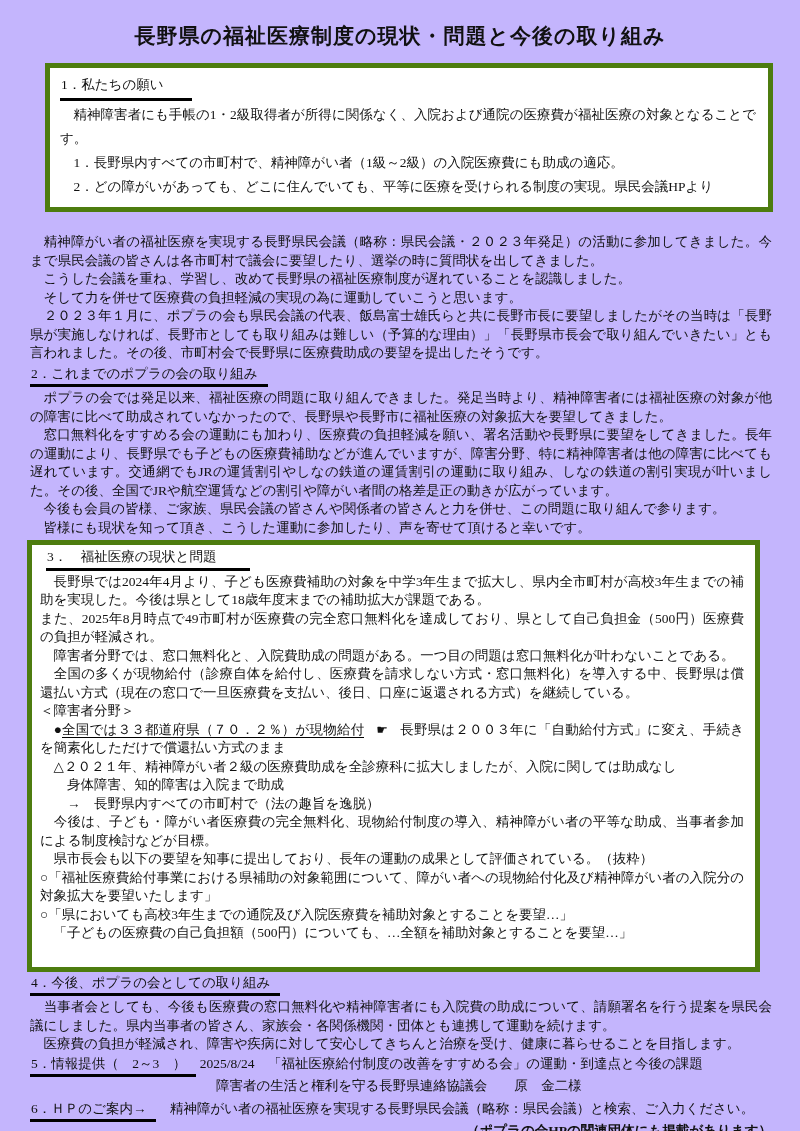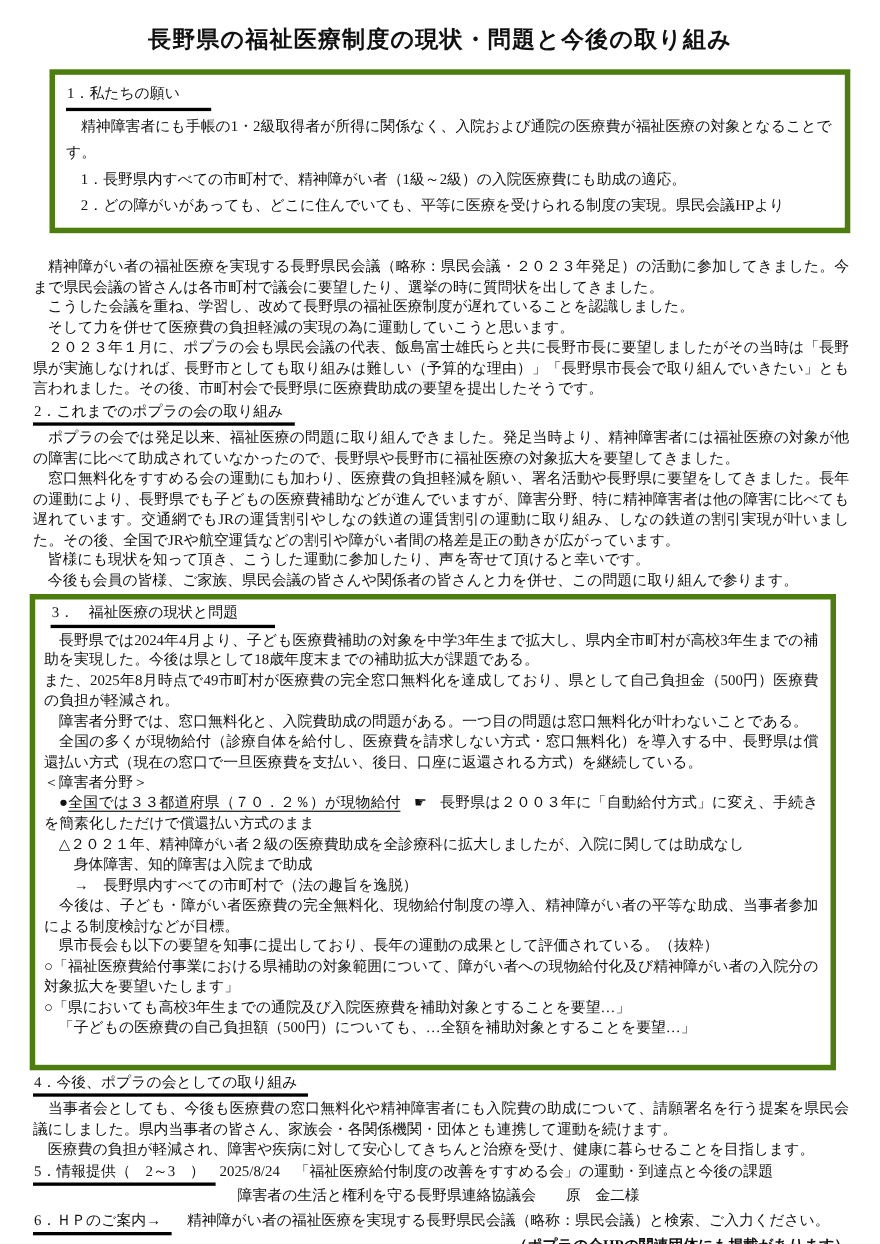--- a/index.html
+++ b/index.html
@@ -1,20 +1,20 @@
 <!DOCTYPE html>
 <html lang="ja"><head>
 <meta charset="utf-8">
 <style>
   html,body{margin:0;padding:0;background:#e8e8e8;}
   .page{
     position:relative;
     width:800px;height:1131px;
     margin:0 auto;
-    background:#ffffff;
+    background:#c4b5fd;
     color:#111;
     font-family:"Liberation Serif","DejaVu Serif",serif;
     font-size:13.5px;
     line-height:18.5px;
     overflow:hidden;
     box-sizing:border-box;
   }
   p{margin:0;text-align:justify;}
   .title{
     margin:0;
@@ -79,22 +79,22 @@
     <p>　そして力を併せて医療費の負担軽減の実現の為に運動していこうと思います。</p>
     <p>　２０２３年１月に、ポプラの会も県民会議の代表、飯島富士雄氏らと共に長野市長に要望しましたがその当時は「長野県が実施しなければ、長野市としても取り組みは難しい（予算的な理由）」「長野県市長会で取り組んでいきたい」とも言われました。その後、市町村会で長野県に医療費助成の要望を提出したそうです。</p>
   </div>
 
   <div class="flow sec">
     <div class="hline">
       <span class="u-head short">2．これまでのポプラの会の取り組み</span>
     </div>
     <p>　ポプラの会では発足以来、福祉医療の問題に取り組んできました。発足当時より、精神障害者には福祉医療の対象が他の障害に比べて助成されていなかったので、長野県や長野市に福祉医療の対象拡大を要望してきました。</p>
     <p>　窓口無料化をすすめる会の運動にも加わり、医療費の負担軽減を願い、署名活動や長野県に要望をしてきました。長年の運動により、長野県でも子どもの医療費補助などが進んでいますが、障害分野、特に精神障害者は他の障害に比べても遅れています。交通網でもJRの運賃割引やしなの鉄道の運賃割引の運動に取り組み、しなの鉄道の割引実現が叶いました。その後、全国でJRや航空運賃などの割引や障がい者間の格差是正の動きが広がっています。</p>
+    <p>　今後も会員の皆様、ご家族、県民会議の皆さんや関係者の皆さんと力を併せ、この問題に取り組んで参ります。</p>
     <p>　皆様にも現状を知って頂き、こうした運動に参加したり、声を寄せて頂けると幸いです。</p>
-    <p>　今後も会員の皆様、ご家族、県民会議の皆さんや関係者の皆さんと力を併せ、この問題に取り組んで参ります。</p>
   </div>
 
   <div class="box box3">
     <div class="hline">
       <span class="u-head">3．　福祉医療の現状と問題</span>
     </div>
     <p>　長野県では2024年4月より、子ども医療費補助の対象を中学3年生まで拡大し、県内全市町村が高校3年生までの補助を実現した。今後は県として18歳年度末までの補助拡大が課題である。</p>
     <p>また、2025年8月時点で49市町村が医療費の完全窓口無料化を達成しており、県として自己負担金（500円）医療費の負担が軽減され。</p>
     <p>　障害者分野では、窓口無料化と、入院費助成の問題がある。一つ目の問題は窓口無料化が叶わないことである。</p>
     <p>　全国の多くが現物給付（診療自体を給付し、医療費を請求しない方式・窓口無料化）を導入する中、長野県は償還払い方式（現在の窓口で一旦医療費を支払い、後日、口座に返還される方式）を継続している。</p>

